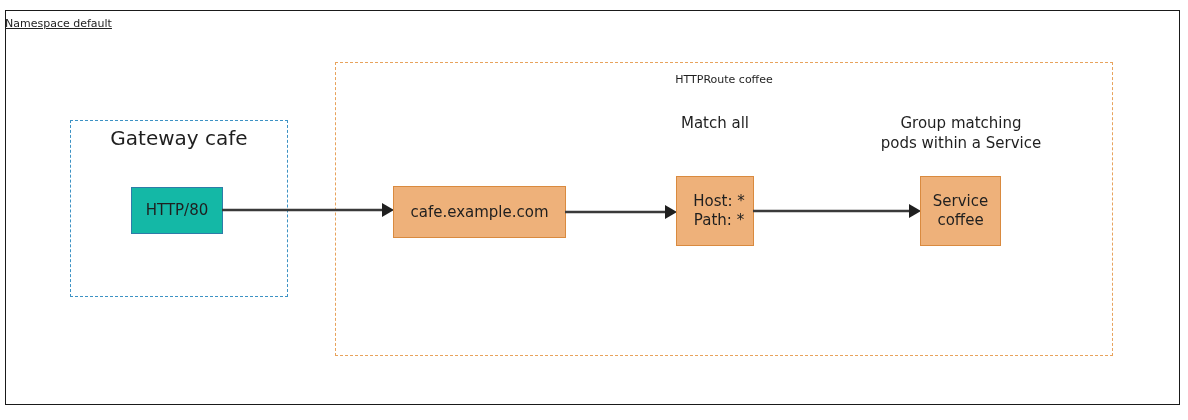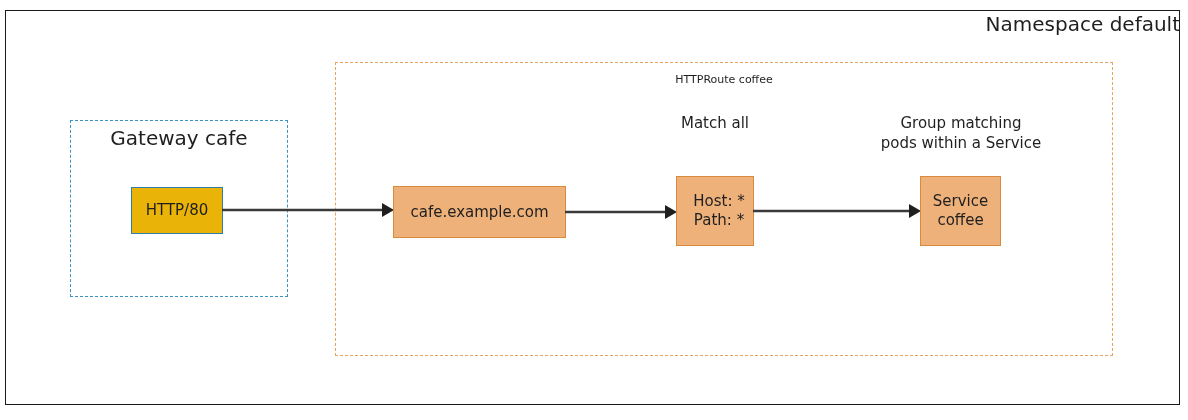--- a/index.html
+++ b/index.html
@@ -27,25 +27,26 @@
     height: 395px;
     border: 1.6px solid #1a1a1a;
     box-sizing: border-box;
     background: #ffffff;
   }
   .namespace-title {
     position: absolute;
     left: 5px;
     top: 15px;
     width: 1175px;
-    text-align: right;
-    font-size: 20px;
+    text-align: left;
+    font-size: 11px;
     color: #1f1f1f;
     line-height: 18px;
     white-space: nowrap;
+    text-decoration: underline;
   }
 
   
   .httproute-box {
     position: absolute;
     left: 335px;
     top: 62px;
     width: 778px;
     height: 294px;
     border: 1.7px dashed #e8a35c;
@@ -93,21 +94,21 @@
     box-sizing: border-box;
     display: flex;
     align-items: center;
     justify-content: center;
     font-size: 15px;
     color: #1f1f1f;
     line-height: 19px;
     text-align: center;
   }
   .node-blue {
-    background: #eab308;
+    background: #14b8a6;
     border: 1.4px solid #2e7ca8;
   }
   .node-orange {
     background: #eeb17a;
     border: 1.4px solid #d98a3f;
   }
 
   .node-listener {
     left: 131px;
     top: 187px;

